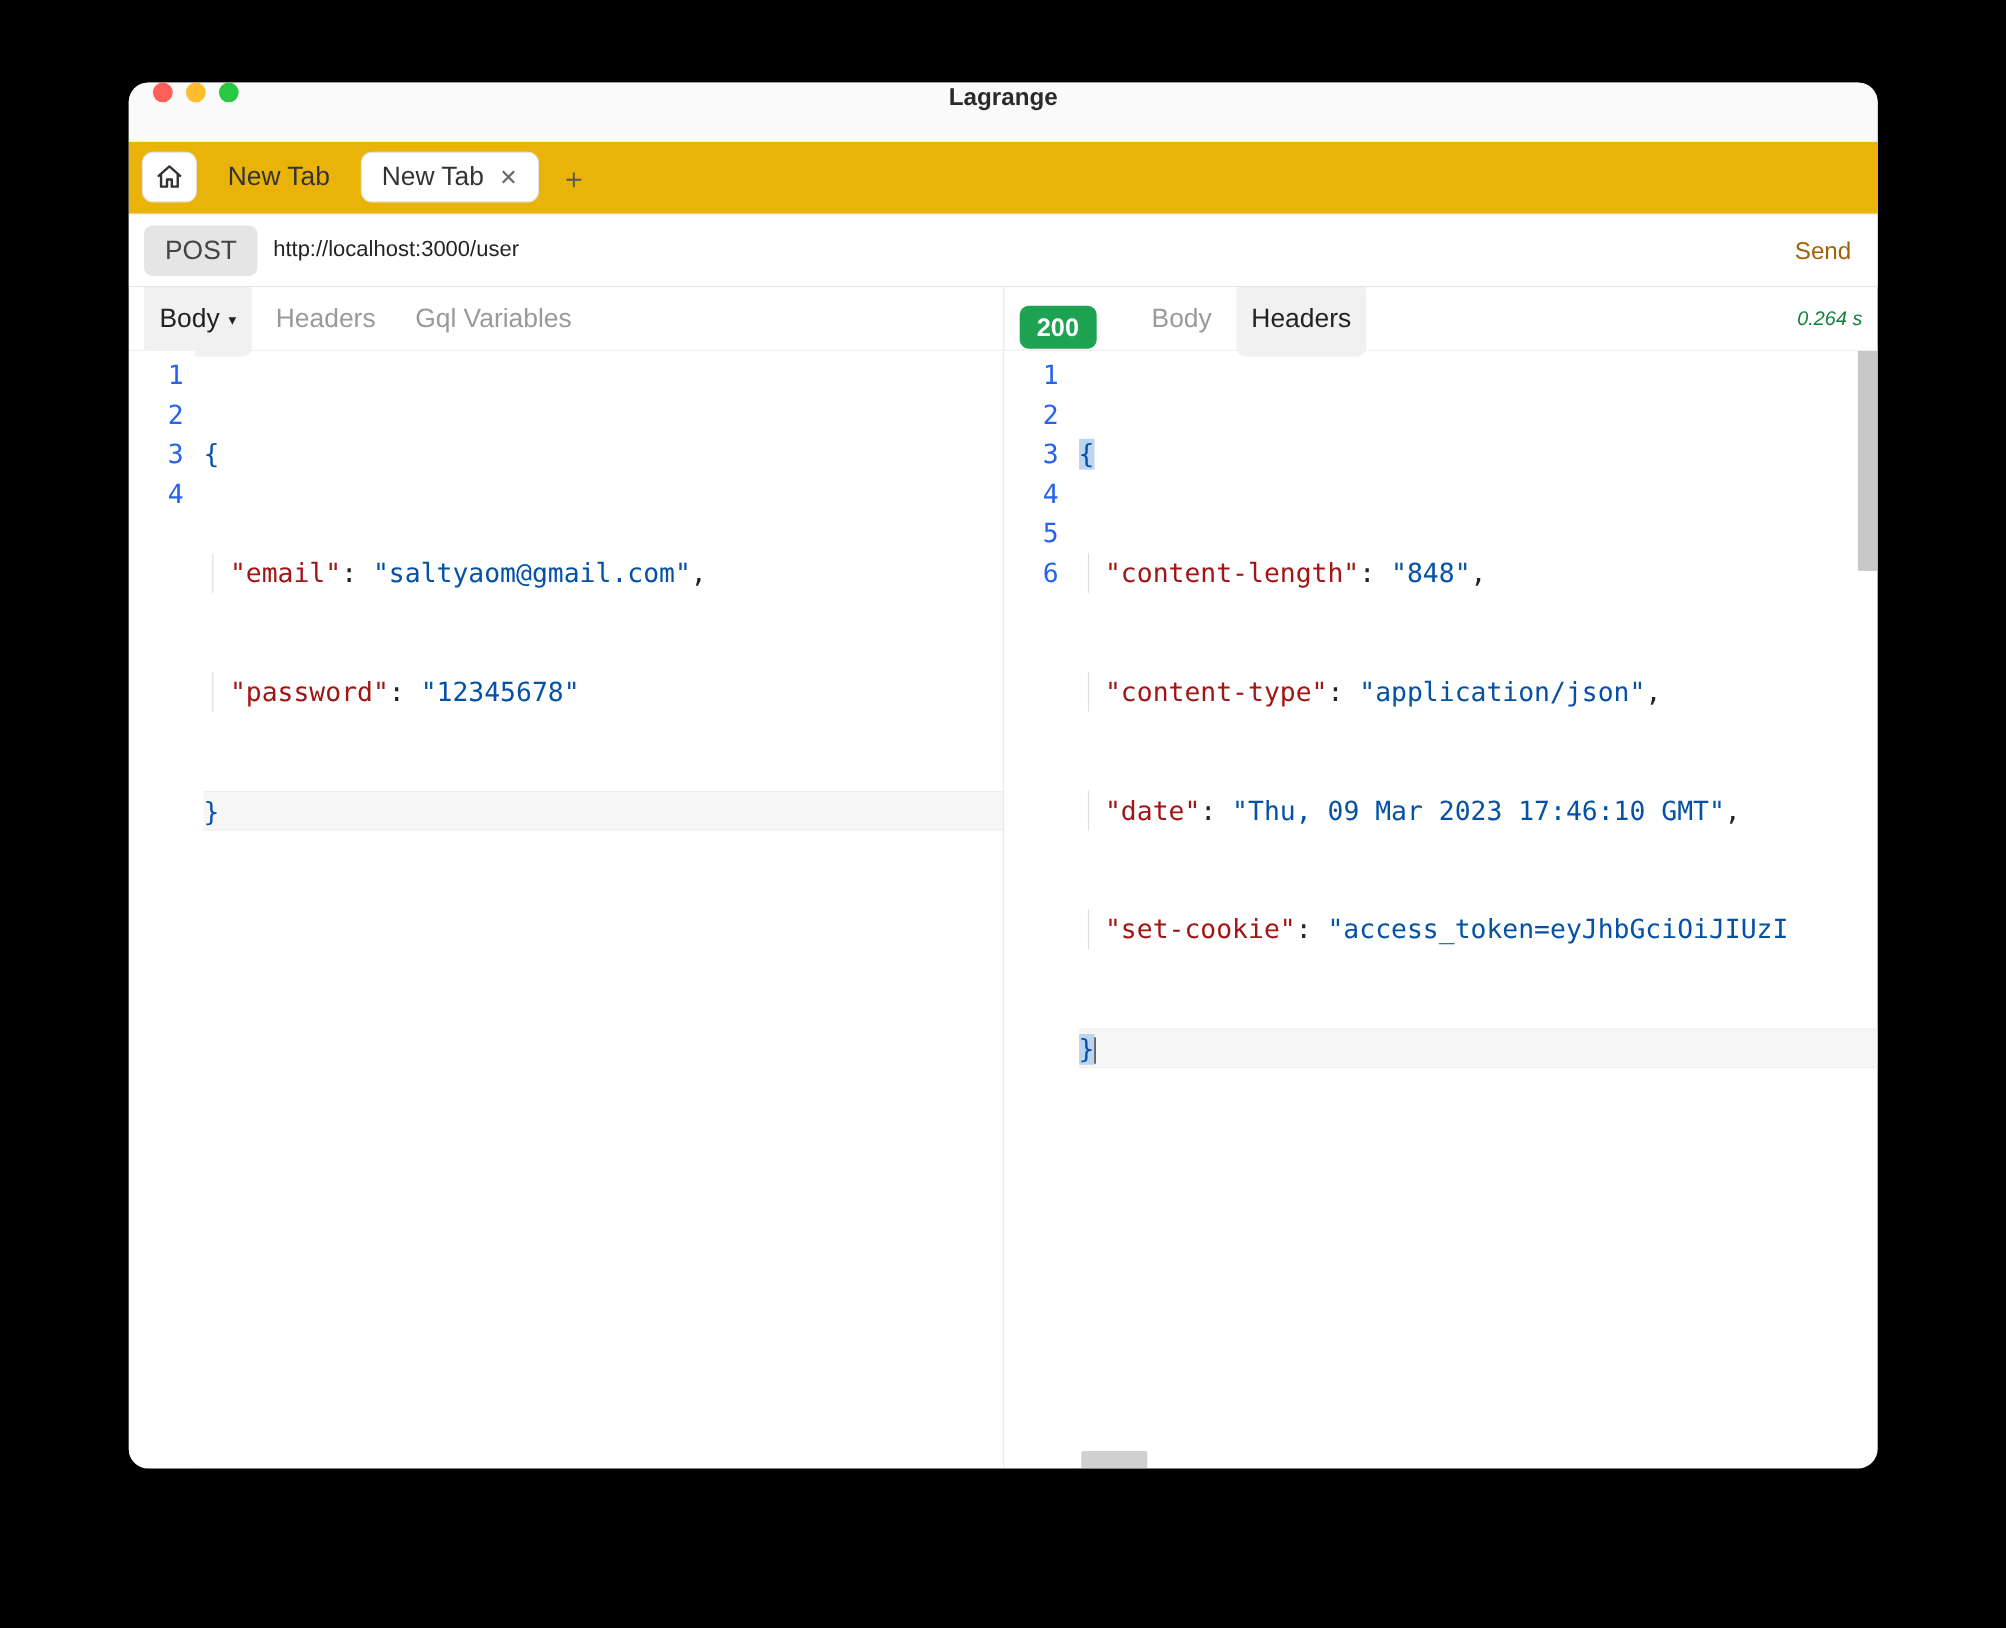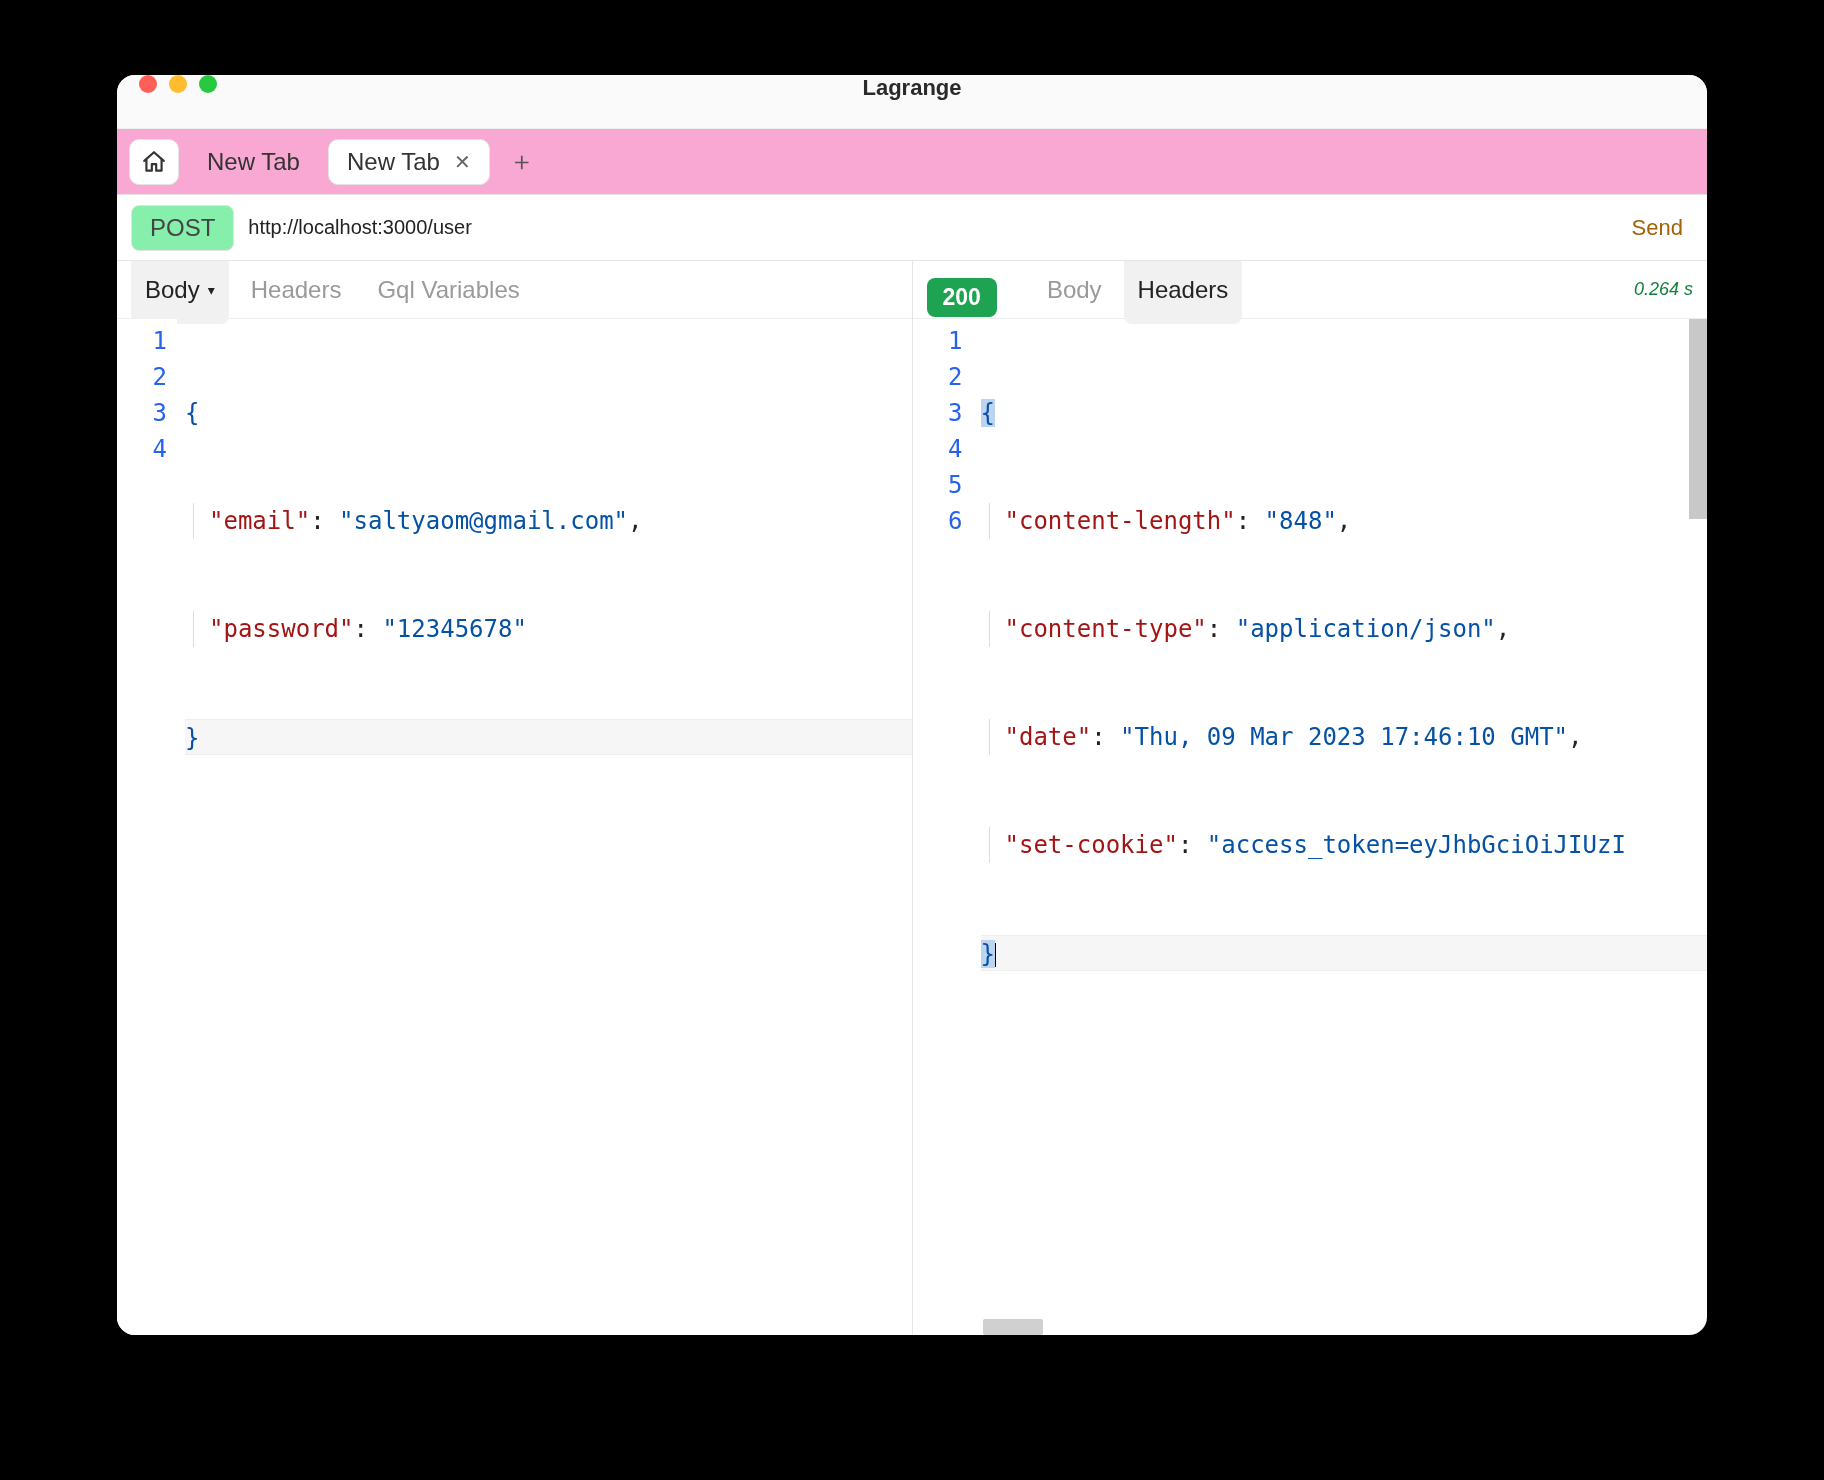--- a/index.html
+++ b/index.html
@@ -46,24 +46,24 @@
       position: absolute;
       left: 0; right: 0;
       text-align: center;
       font-size: 22px;
       font-weight: 600;
       color: #2a2a2a;
       pointer-events: none;
     }
     .tabbar {
       height: 66px;
-      background: #f9a8d4;
+      background: #eab308;
       border-bottom: 1px solid #e5e5e5;
       display: flex;
-      align-items: center;
+      align-items: flex-end;
       padding: 10px 12px;
       gap: 10px;
     }
     .home-btn {
       width: 50px; height: 46px;
       background: #fff;
       border: 1px solid #e3e3e3;
       border-radius: 10px;
       display: flex;
       align-items: center;
@@ -105,21 +105,21 @@
       background: #fff;
       border-bottom: 1px solid #e5e5e5;
       display: flex;
       align-items: center;
       padding: 10px 14px;
       gap: 14px;
     }
     .method-select {
       height: 46px;
       padding: 0 18px;
-      background: #86efac;
+      background: #e5e5e5;
       border: 1px solid #e3e3e3;
       border-radius: 8px;
       font-size: 24px;
       font-weight: 500;
       color: #444;
       display: flex;
       align-items: center;
       cursor: pointer;
     }
     .url-input {

